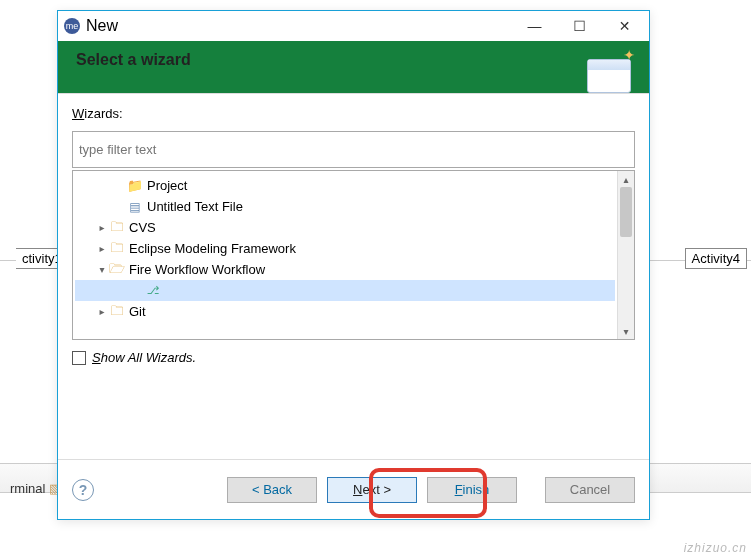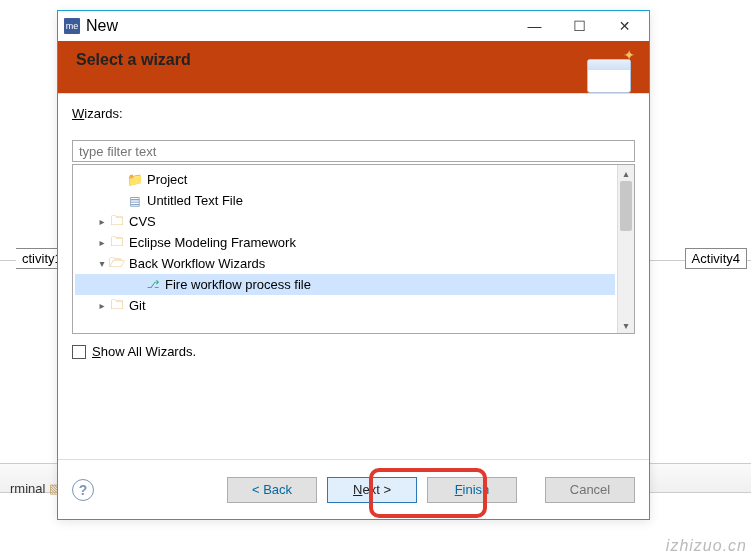--- a/index.html
+++ b/index.html
@@ -3,61 +3,61 @@
 <meta charset="utf-8">
 <style>
   * { box-sizing: border-box; font-family: "Segoe UI", Tahoma, sans-serif; }
   body { margin: 0; width: 751px; height: 559px; background: #fff; position: relative; overflow: hidden; }
 
   
   .bg-activity { position: absolute; border: 1px solid #888; background: #fff; padding: 2px 6px; font-size: 13px; }
   .bg-line { position: absolute; background: #ccc; }
   .bg-bottombar { position: absolute; left: 0; right: 0; bottom: 66px; height: 30px; border-top: 1px solid #ccc; border-bottom: 1px solid #ccc; background: linear-gradient(#fafafa,#f0f0f0); font-size: 13px; display:flex; align-items:center; padding-left:4px; color:#333;}
   .bg-bottombar .tab { padding: 2px 6px; margin-top: 20px; }
-  .watermark { position:absolute; bottom:4px; right:4px; color:#bbb; font-size:16px; letter-spacing:1px; font-style:italic;}
+  .watermark { position:absolute; bottom:4px; right:4px; color:#bbb; font-size:12px; letter-spacing:1px; font-style:italic;}
 
   
   .dialog { position: absolute; top: 10px; left: 57px; width: 593px; height: 510px; background: #fff; border: 1px solid #18a0d7; box-shadow: 0 2px 10px rgba(0,0,0,.1); display:flex; flex-direction:column; }
   .titlebar { height: 30px; display:flex; align-items:center; padding: 0 2px 0 6px; }
-  .app-icon { width:16px; height:16px; background:#3d5a99; color:#fff; font-size:9px; display:flex; align-items:center; justify-content:center; margin-right:6px; border-radius:1px;}
+  .app-icon { width:16px; height:16px; background:#3d5a99; color:#fff; font-size:9px; display:flex; align-items:center; justify-content:center; margin-right:6px; border-radius:8px;}
   .title-text { font-size:16px; flex:1; }
   .win-btns { display:flex; }
   .win-btn { width:45px; height:28px; display:flex; align-items:center; justify-content:center; font-size:14px; color:#333; }
 
-  .banner { padding: 10px 18px 24px 18px; display:flex; align-items:flex-start; background:#c2410c; position:relative; }
+  .banner { padding: 10px 18px 24px 18px; display:flex; align-items:flex-start; background:#15803d; position:relative; }
   .banner-title { font-size: 16px; font-weight: bold; color:#222; }
   .banner-icon { position:absolute; right:14px; top:6px; width:60px; height:48px; }
   .banner-icon .paper { position:absolute; right:4px; bottom:2px; width:44px; height:34px; background:#fff; border:1px solid #b0c4de; border-radius:3px; }
   .banner-icon .paper::before{content:'';position:absolute;top:0;left:0;right:0;height:10px;background:linear-gradient(#e8f0fb,#cfe0f5);}
   .banner-icon .star { position:absolute; right:0; top:0; color:#f5c060; font-size:14px;}
 
   .hr { height:1px; background:#ddd; margin:0 0 12px 0;}
 
   .content { padding: 0 14px; flex:1; display:flex; flex-direction:column; }
-  .label { font-size:13px; margin-bottom:19px; }
+  .label { font-size:13px; margin-bottom:10px; }
   .underline { text-decoration: underline; }
-  .filter-input { width:100%; height:22px; border:1px solid #a8a8a8; padding:2px 6px; font-size:13px; color:#000000; background:#fff; }
+  .filter-input { width:100%; height:37px; border:1px solid #a8a8a8; padding:2px 6px; font-size:13px; color:#000000; background:#fff; }
   .tree-wrap { position:relative; border:1px solid #a8a8a8; margin-top:2px; height:170px; display:flex; background:#fff;}
   .tree { flex:1; overflow:auto; padding:4px 2px; font-size:13px; }
   .tree-row { display:flex; align-items:center; height:21px; white-space:nowrap; }
   .tree-row .arrow { width:14px; text-align:center; color:#666; font-size:10px; cursor:default;}
   .tree-row .ic { width:16px; height:16px; margin-right:4px; display:inline-flex; align-items:center; justify-content:center; }
   .folder { color:#d9a23c; font-size:13px; }
   .folder.open { color:#d9a23c; }
   .txtfile { color:#6b8db5; font-size:12px;}
   .procfile { color:#4a8; font-size:11px;}
   .tree-row.selected { background:#cfe4ff; }
   .tree-row.selected .lbl{ }
   .indent-1{ padding-left:20px;} .indent-2{ padding-left:38px;} .indent-3{ padding-left:56px;}
   .scroll-track { width:17px; background:#f0f0f0; border-left:1px solid #ddd; position:relative;}
   .scroll-thumb { position:absolute; left:2px; right:2px; top:16px; height:50px; background:#c7c7c7; border-radius:2px;}
   .scroll-btn { position:absolute; left:0; right:0; height:16px; display:flex;align-items:center;justify-content:center; color:#666; font-size:10px;}
   .scroll-btn.up{top:0;} .scroll-btn.down{bottom:0;}
 
-  .chk-row { display:flex; align-items:center; margin-top:10px; font-size:13px;}
+  .chk-row { display:flex; align-items:center; margin-top:10px; font-size:13px;font-style:italic;}
   .chk { width:14px; height:14px; border:1px solid #555; margin-right:6px; background:#fff;}
 
   .footer { height:60px; border-top:1px solid #ddd; margin-top:auto; display:flex; align-items:center; padding:0 14px; gap:10px; position:relative;}
   .help { width:22px; height:22px; border:1.8px solid #7897b5; border-radius:50%; color:#7897b5; display:flex;align-items:center;justify-content:center; font-size:14px; font-weight:bold; margin-right:auto;}
   .btn { width:90px; height:26px; border:1px solid #adadad; background:#e1e1e1; font-size:13px; display:flex; align-items:center; justify-content:center; color:#737373;}
   .btn.disabled { color:#0369a1; }
   .btn.primary { background:#e1eefb; border-color:#2a7ab9; color:#222;}
   .highlight-box { position:absolute; border:4px solid #e03a2f; border-radius:10px; pointer-events:none;}
 </style>
 </head>
@@ -118,26 +118,25 @@
           <span class="lbl">CVS</span>
         </div>
         <div class="tree-row indent-1">
           <span class="arrow">▸</span>
           <span class="ic folder">🗀</span>
           <span class="lbl">Eclipse Modeling Framework</span>
         </div>
         <div class="tree-row indent-1">
           <span class="arrow">▾</span>
           <span class="ic folder open">🗁</span>
-          <span class="lbl">Back Workflow Wizards</span>
+          <span class="lbl">Fire Workflow Workflow</span>
         </div>
         <div class="tree-row indent-3 selected">
           <span class="arrow"></span>
             <span class="ic procfile">⎇</span>
-          <span class="lbl">Fire workflow process file</span>
         </div>
         <div class="tree-row indent-1">
           <span class="arrow">▸</span>
           <span class="ic folder">🗀</span>
           <span class="lbl">Git</span>
         </div>
       </div>
       <div class="scroll-track">
         <div class="scroll-btn up">▴</div>
         <div class="scroll-thumb"></div>

